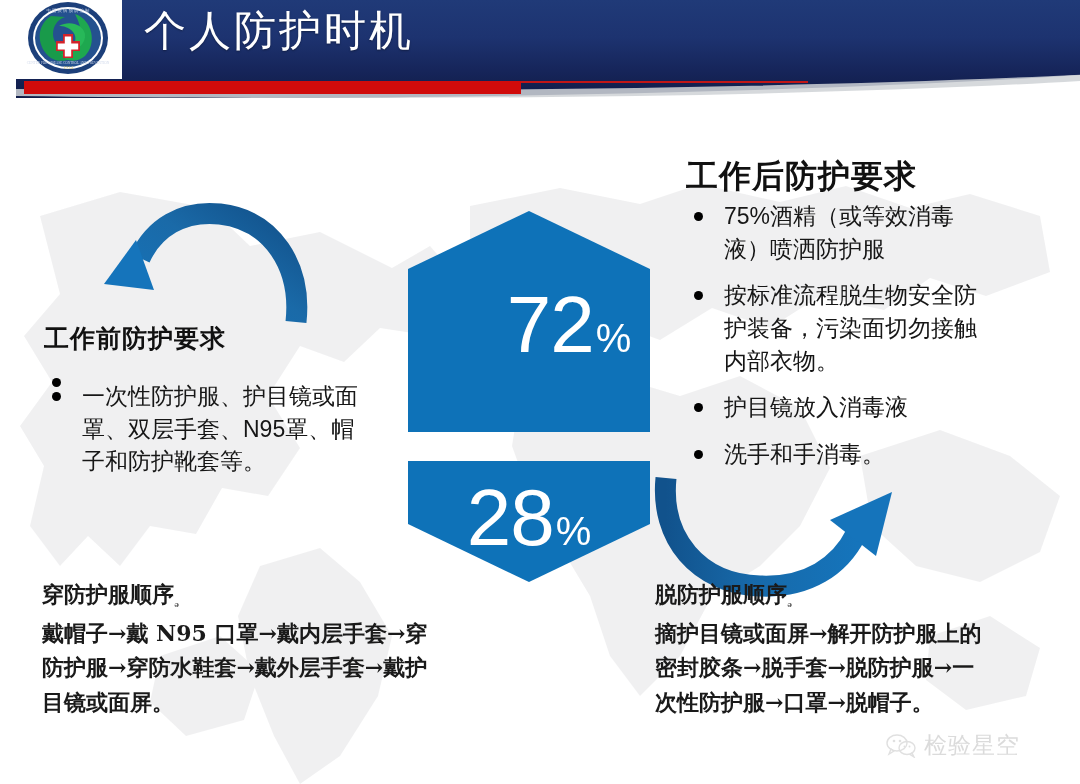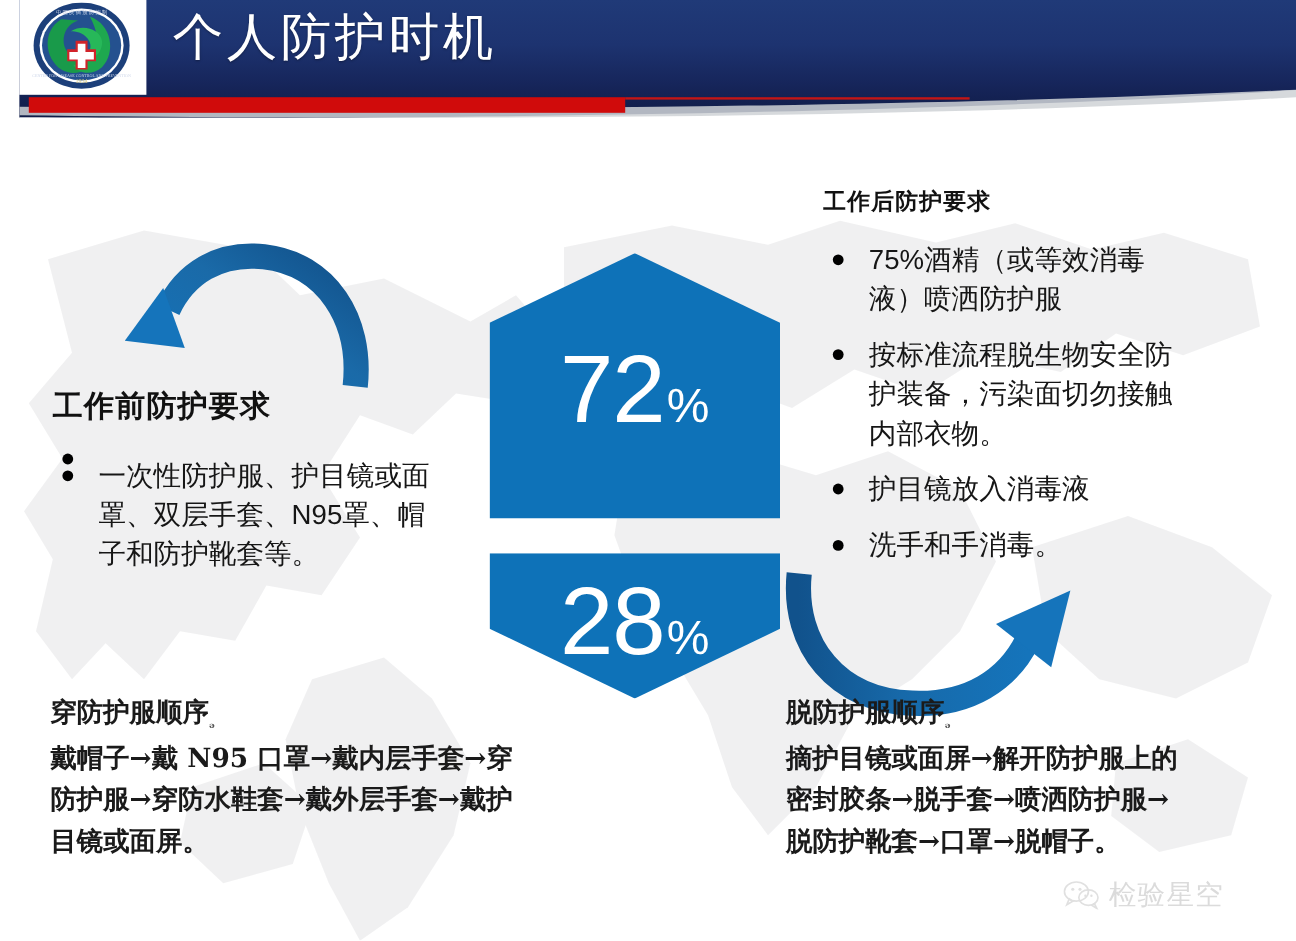--- a/index.html
+++ b/index.html
@@ -21,21 +21,21 @@
   .header-curve svg{display:block;}
   .logo-box{position:absolute;left:0;top:0;width:106px;height:79px;background:#ffffff;}
   .logo{position:absolute;left:7px;top:2px;width:90px;height:76px;}
   .header-title{position:absolute;left:128px;top:3px;color:#ffffff;font-size:42px;letter-spacing:3px;
      font-family:"DejaVu Serif","Liberation Serif",serif;font-weight:400;text-shadow:0 1px 2px rgba(0,0,0,.35);}
   .redbar{position:absolute;left:8px;top:81px;width:497px;height:13px;background:#d00b0b;}
   .redline{position:absolute;left:505px;top:81px;width:287px;height:2px;background:#c21616;}
 
   
   .h-left{position:absolute;left:44px;top:322px;font-size:25px;font-weight:bold;color:#111;letter-spacing:1px;}
-  .h-right{position:absolute;left:686px;top:155px;font-size:19px;font-weight:bold;color:#111;letter-spacing:1px;}
+  .h-right{position:absolute;left:686px;top:155px;font-size:32px;font-weight:bold;color:#111;letter-spacing:1px;}
 
   
   .bullets{position:absolute;margin:2px;padding:0;list-style:none;}
   .bullets li{position:relative;padding-left:36px;margin-bottom:14px;
      font-size:23px;line-height:1.42;color:#161616;}
   .bullets li .dot{position:absolute;left:6px;top:.52em;width:9px;height:9px;border-radius:50%;background:#000;}
   #left-bullets{left:44px;top:364px;width:330px;}
   #right-bullets{left:686px;top:198px;width:290px;}
 
   
@@ -46,21 +46,21 @@
   #right-seq{left:655px;top:578px;width:340px;}
   .seq-title sub{font-size:12px;vertical-align:sub;color:#555;}
 
   
   .pent{position:absolute;}
   .pent-top{left:408px;top:211px;width:242px;height:221px;}
   .pent-bot{left:408px;top:461px;width:242px;height:121px;}
   .pct{position:absolute;color:#ffffff;font-weight:400;display:flex;align-items:baseline;}
   .pct .num{font-size:80px;line-height:1;letter-spacing:-1px;}
   .pct .sym{font-size:40px;line-height:1;margin-left:2px;}
-  #pct-top{left:408px;top:285px;width:242px;justify-content:center;}
+  #pct-top{left:408px;top:285px;width:242px;justify-content:center;padding-left:40px;}
   #pct-bot{left:408px;top:478px;width:242px;justify-content:center;}
 
   
   .arrow{position:absolute;}
   #arrow-left{left:96px;top:196px;width:230px;height:128px;}
   #arrow-right{left:650px;top:472px;width:250px;height:136px;}
 
   
   .watermark{position:absolute;left:886px;top:730px;display:flex;align-items:center;opacity:.30;}
   .watermark .wm-text{margin-left:8px;font-size:23px;color:#8a8a8a;
@@ -195,21 +195,21 @@
       </linearGradient>
     </defs>
     <path d="M16 6 C10 66 48 112 110 114 C158 116 190 94 206 62" fill="none" stroke="url(#gr)" stroke-width="21" stroke-linecap="butt"></path>
     <path d="M180 48 L242 20 L226 84 Z" fill="#1574bb"></path>
   </svg>
 
   <div class="seq" id="right-seq">
     <div class="seq-title">
       <span>脱防护服顺序</span><sub>ₔ</sub>
     </div>
-    <div class="seq-body">摘护目镜或面屏→解开防护服上的密封胶条→脱手套→喷洒防护服→脱防护靴套→口罩→脱帽子。</div>
+    <div class="seq-body">摘护目镜或面屏→解开防护服上的密封胶条→脱手套→脱防护服→一次性防护服→口罩→脱帽子。</div>
   </div>
 
   <div class="watermark">
     <svg width="30" height="24" viewBox="0 0 30 24">
       <ellipse cx="11" cy="9" rx="10" ry="8" fill="none" stroke="#9a9a9a" stroke-width="1.4"></ellipse>
       <path d="M5 15 L3 20 L8 17 Z" fill="none" stroke="#9a9a9a" stroke-width="1.4"></path>
       <circle cx="8" cy="7" r="1.3" fill="#9a9a9a"></circle>
       <circle cx="14" cy="7" r="1.3" fill="#9a9a9a"></circle>
       <ellipse cx="21" cy="14" rx="8" ry="6.5" fill="none" stroke="#9a9a9a" stroke-width="1.4"></ellipse>
       <path d="M26 19 L28 23 L24 20.5 Z" fill="none" stroke="#9a9a9a" stroke-width="1.4"></path>

